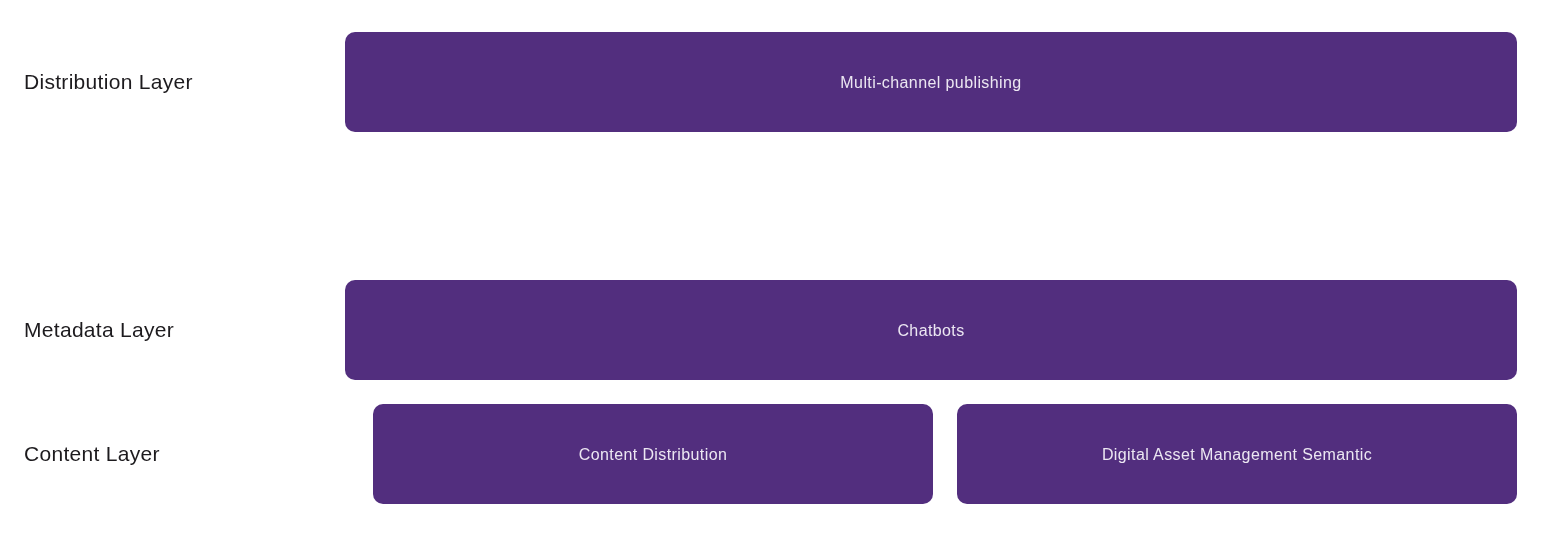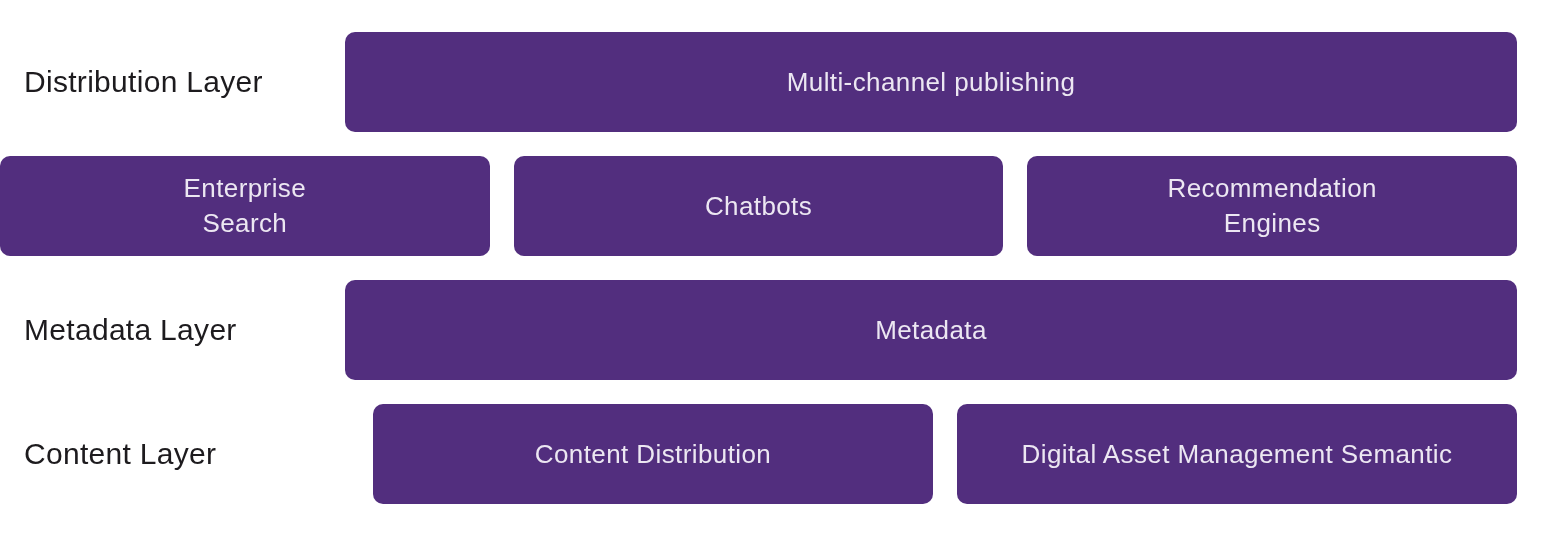--- a/index.html
+++ b/index.html
@@ -27,73 +27,66 @@
     height: 100px;
     margin-bottom: 24px;
   }
   .layer-row:last-child { margin-bottom: 12px; gap: 28px; }
   .row-label {
     width: 345px;
     flex: 0 0 345px;
     padding-left: 24px;
     display: flex;
     align-items: center;
-    font-size: 30px;
+    font-size: 21px;
     font-weight: 500;
     letter-spacing: 0.3px;
     color: var(--label-text);
   }
   .boxes {
     flex: 1 1 auto;
     margin-right: 25px;
     display: flex;
     gap: 24px;
   }
   .box {
     flex: 1 1 0;
     background: var(--box-fill);
     border-radius: 10px;
     display: flex;
     align-items: center;
     justify-content: center;
     text-align: center;
     color: var(--box-text);
-    font-size: 26px;
+    font-size: 16px;
     font-weight: 400;
     letter-spacing: 0.4px;
     line-height: 35px;
     white-space: pre-line;
   }
 </style>
 </head>
 <body>
 
 <div class="diagram">
 
   <div class="layer-row">
     <div class="row-label">Distribution Layer</div>
     <div class="boxes">
       <div class="box">Multi-channel publishing</div>
     </div>
   </div>
 
   <div class="layer-row">
-    <div class="boxes">
-      <div class="box">Enterprise
-Search</div>
-      <div class="box">Chatbots</div>
-      <div class="box">Recommendation
-Engines</div>
-    </div>
   </div>
 
   <div class="layer-row">
     <div class="row-label">Metadata Layer</div>
     <div class="boxes">
-      <div class="box">Metadata</div>
+      <div class="box">Chatbots</div>
     </div>
   </div>
 
   <div class="layer-row">
     <div class="row-label">Content Layer</div>
     <div class="boxes">
       <div class="box">Content Distribution</div>
       <div class="box">Digital Asset Management Semantic</div>
     </div>
   </div>

